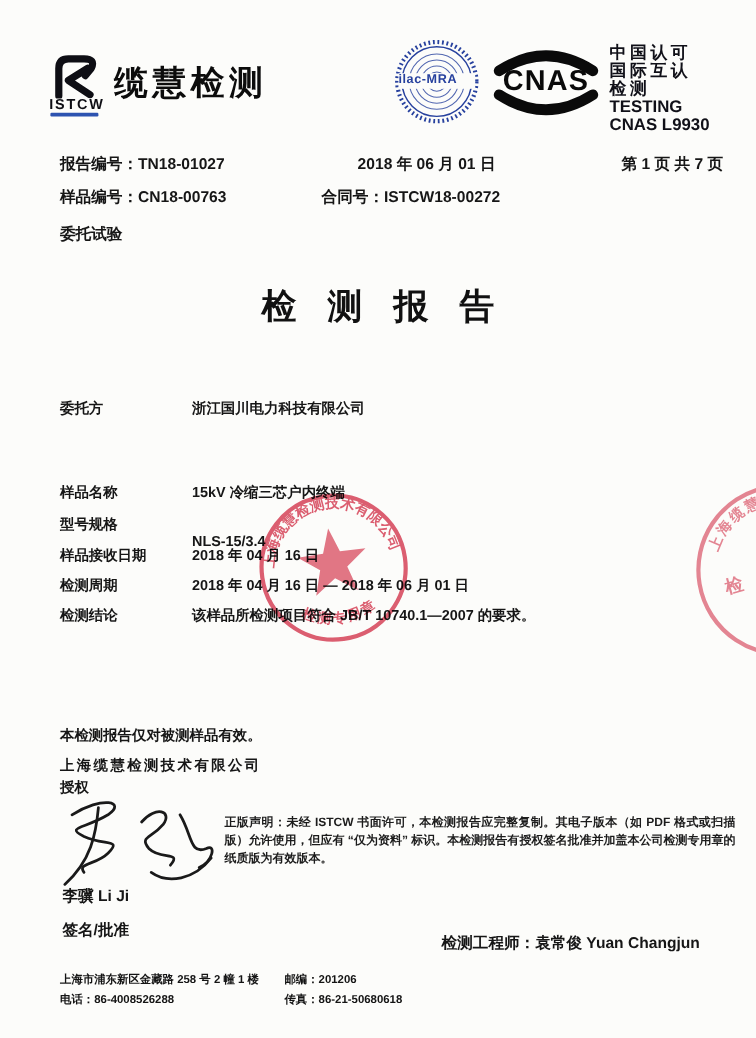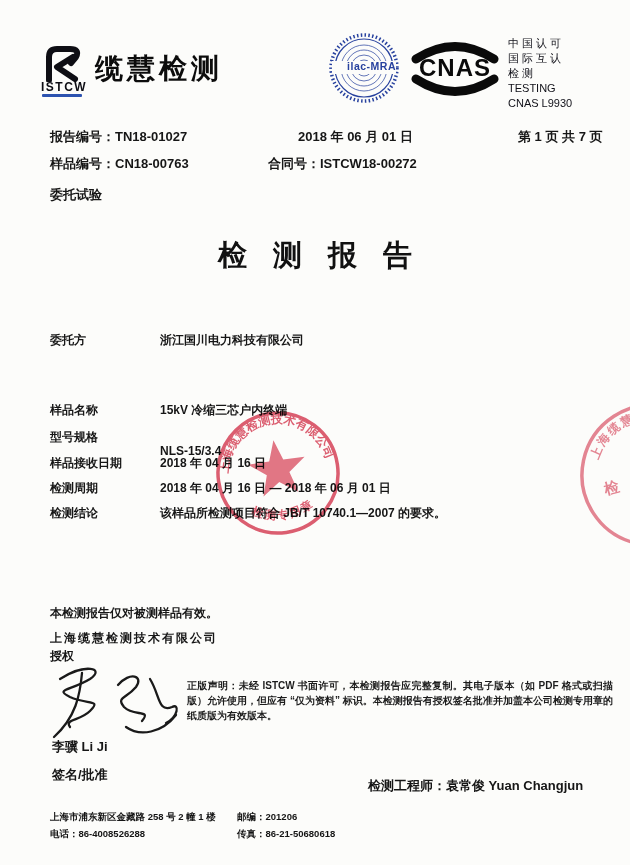--- a/index.html
+++ b/index.html
@@ -6,23 +6,23 @@
   .page{
     position:relative;width:630px;height:865px;margin:0 auto;
     background:#fcfcfa;overflow:hidden;color:#161616;
     font-family:"Liberation Sans","DejaVu Sans",sans-serif;
   }
   .abs{position:absolute;white-space:nowrap;}
   
   .brand{left:95px;top:50px;font-size:28px;font-weight:bold;letter-spacing:4px;color:#0c0c0c;}
   .istcw-word{left:41px;top:80px;font-size:12px;font-weight:bold;letter-spacing:1.5px;color:#0e0e14;}
   .tagline-bar{left:42px;top:94px;width:40px;height:3px;background:#2d53b0;border-radius:1px;}
-  .accred{left:508px;top:36px;line-height:15px;font-size:11px;font-weight:normal;color:#101018;}
+  .accred{left:508px;top:36px;line-height:15px;font-size:14px;font-weight:bold;color:#101018;}
   .accred .cn{letter-spacing:3px;}
-  .ilac-label{left:332px;top:60px;width:64px;text-align:right;font-size:10.5px;font-weight:bold;color:#27419e;letter-spacing:.5px;}
+  .ilac-label{left:332px;top:60px;width:64px;text-align:left;font-size:10.5px;font-weight:bold;color:#27419e;letter-spacing:.5px;}
   .cnas-label{left:412px;top:54px;width:86px;text-align:center;font-size:24px;font-weight:bold;color:#0a0a0a;letter-spacing:1px;}
   
   .t13{font-size:13px;font-weight:bold;}
   .t12{font-size:12px;font-weight:bold;}
   
   .title{left:0;top:236px;width:100%;text-align:center;font-size:29px;font-weight:bold;
          letter-spacing:26px;text-indent:26px;color:#111;}
   
   .stamp1{left:203px;top:398px;transform:rotate(-8deg);opacity:.8;mix-blend-mode:multiply;}
   .stamp2{left:567px;top:390px;transform:rotate(12deg);opacity:.6;mix-blend-mode:multiply;}

